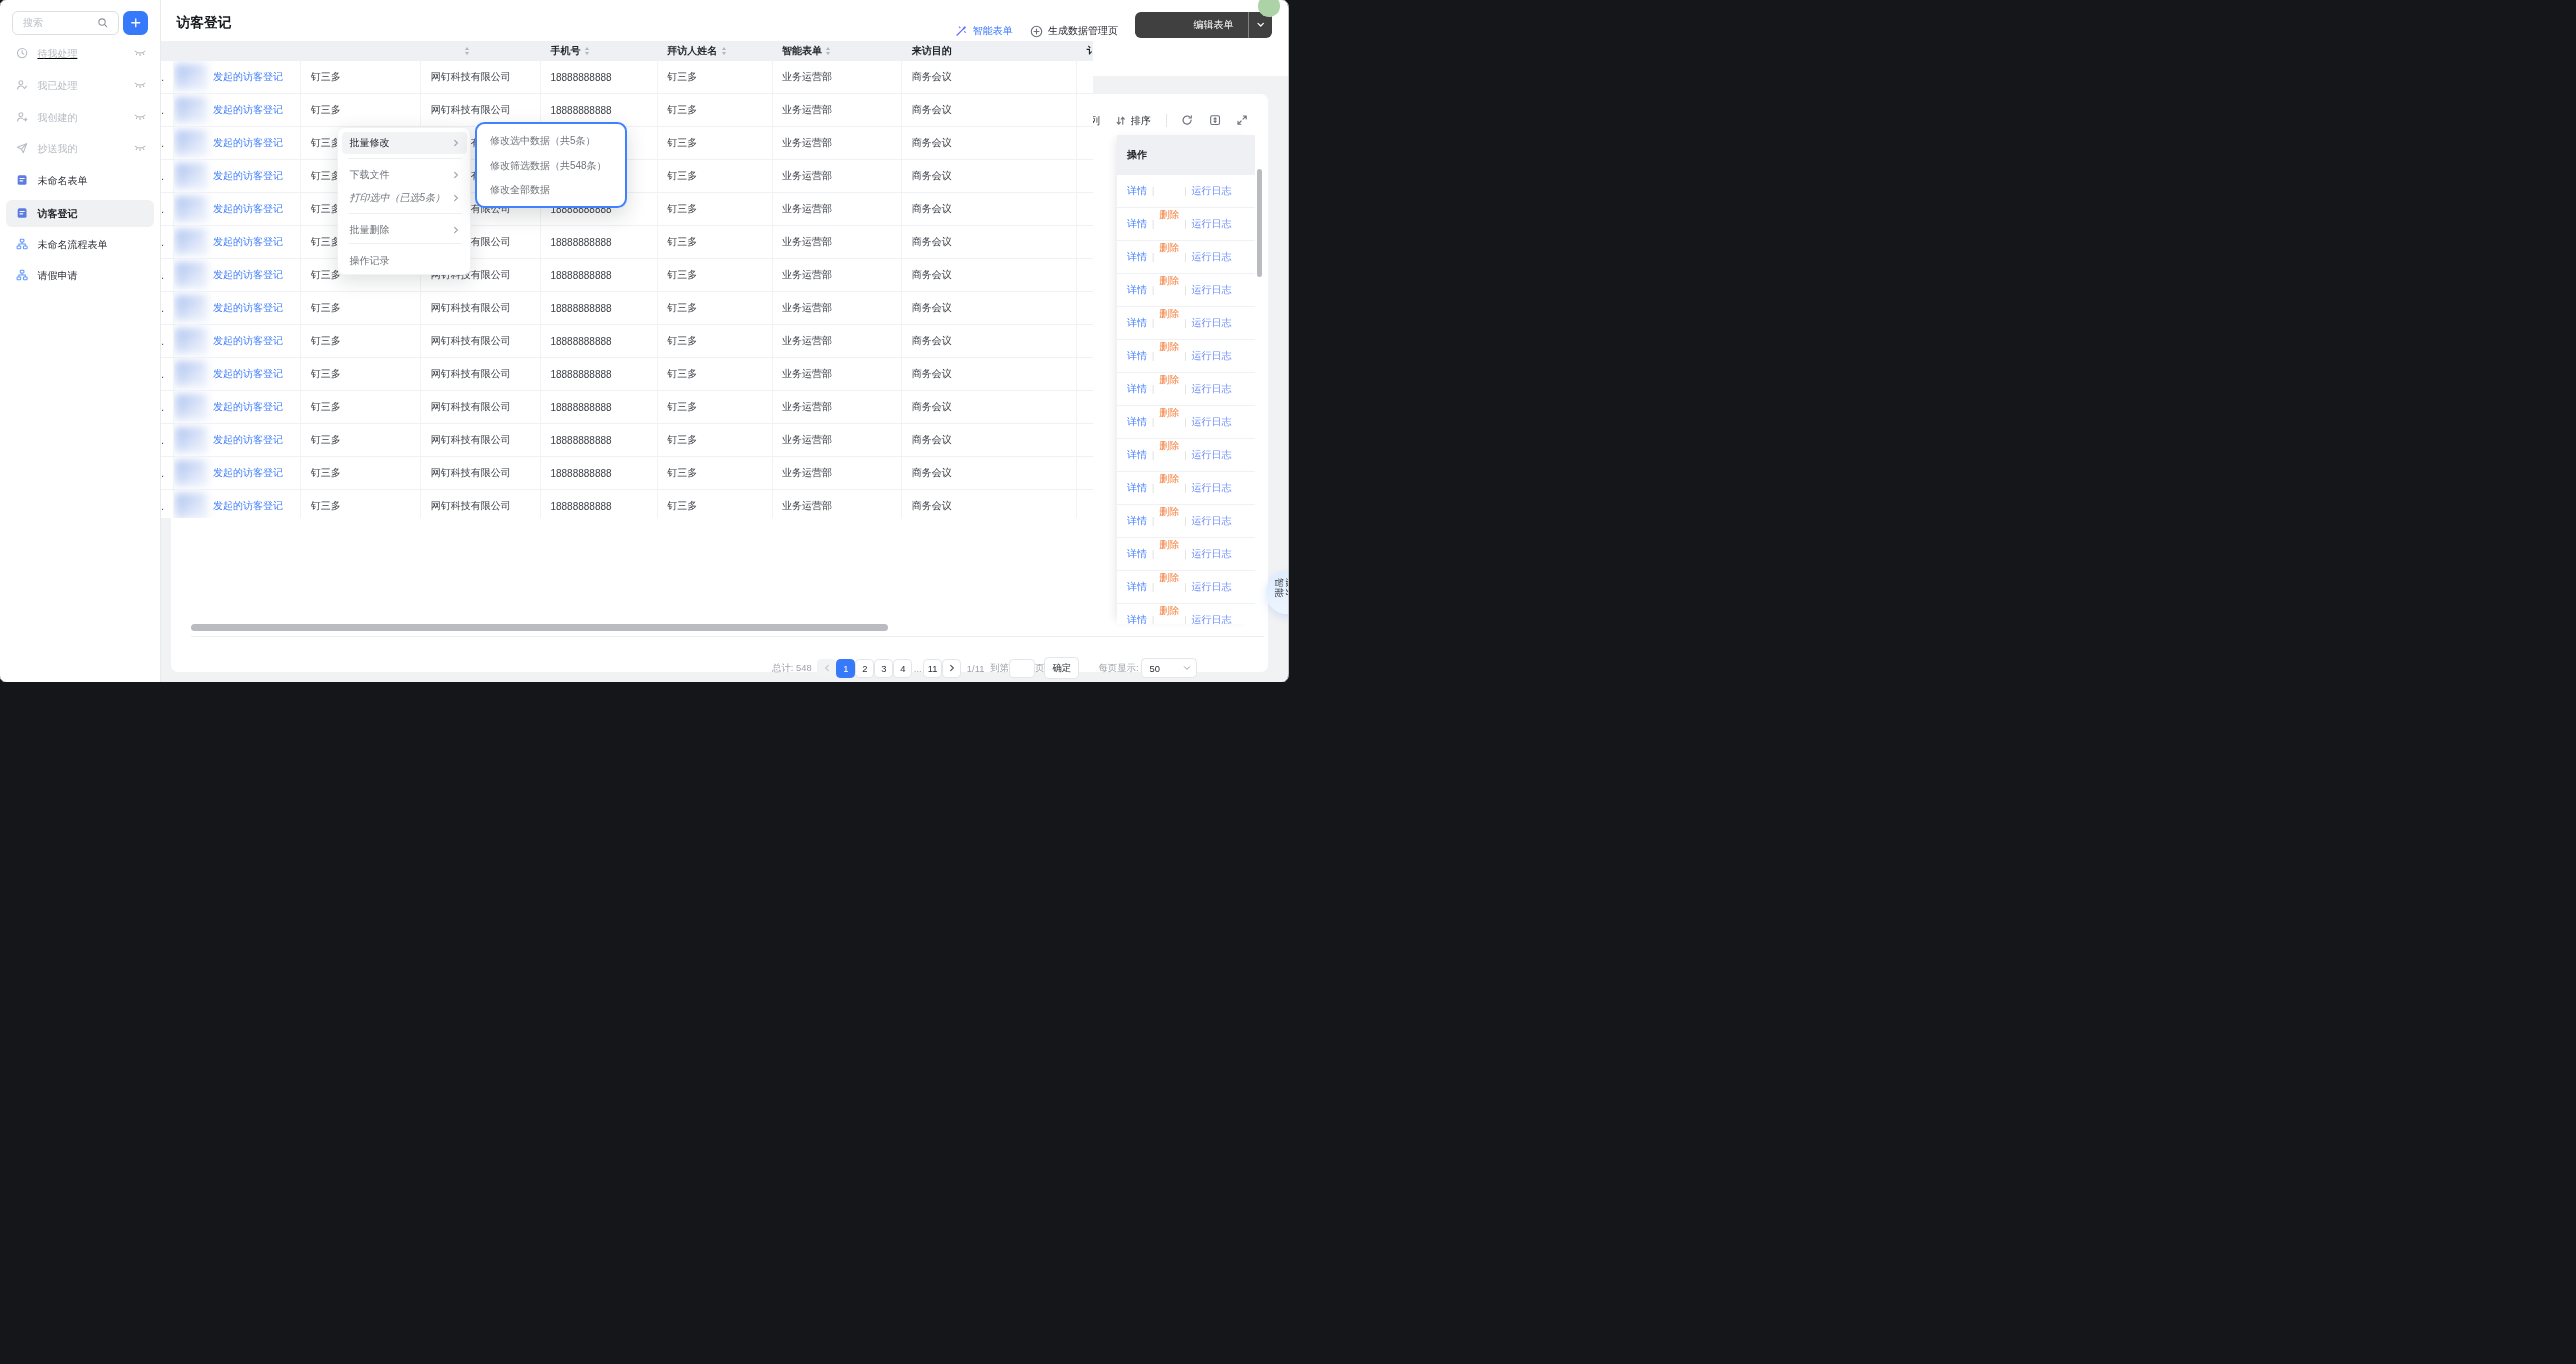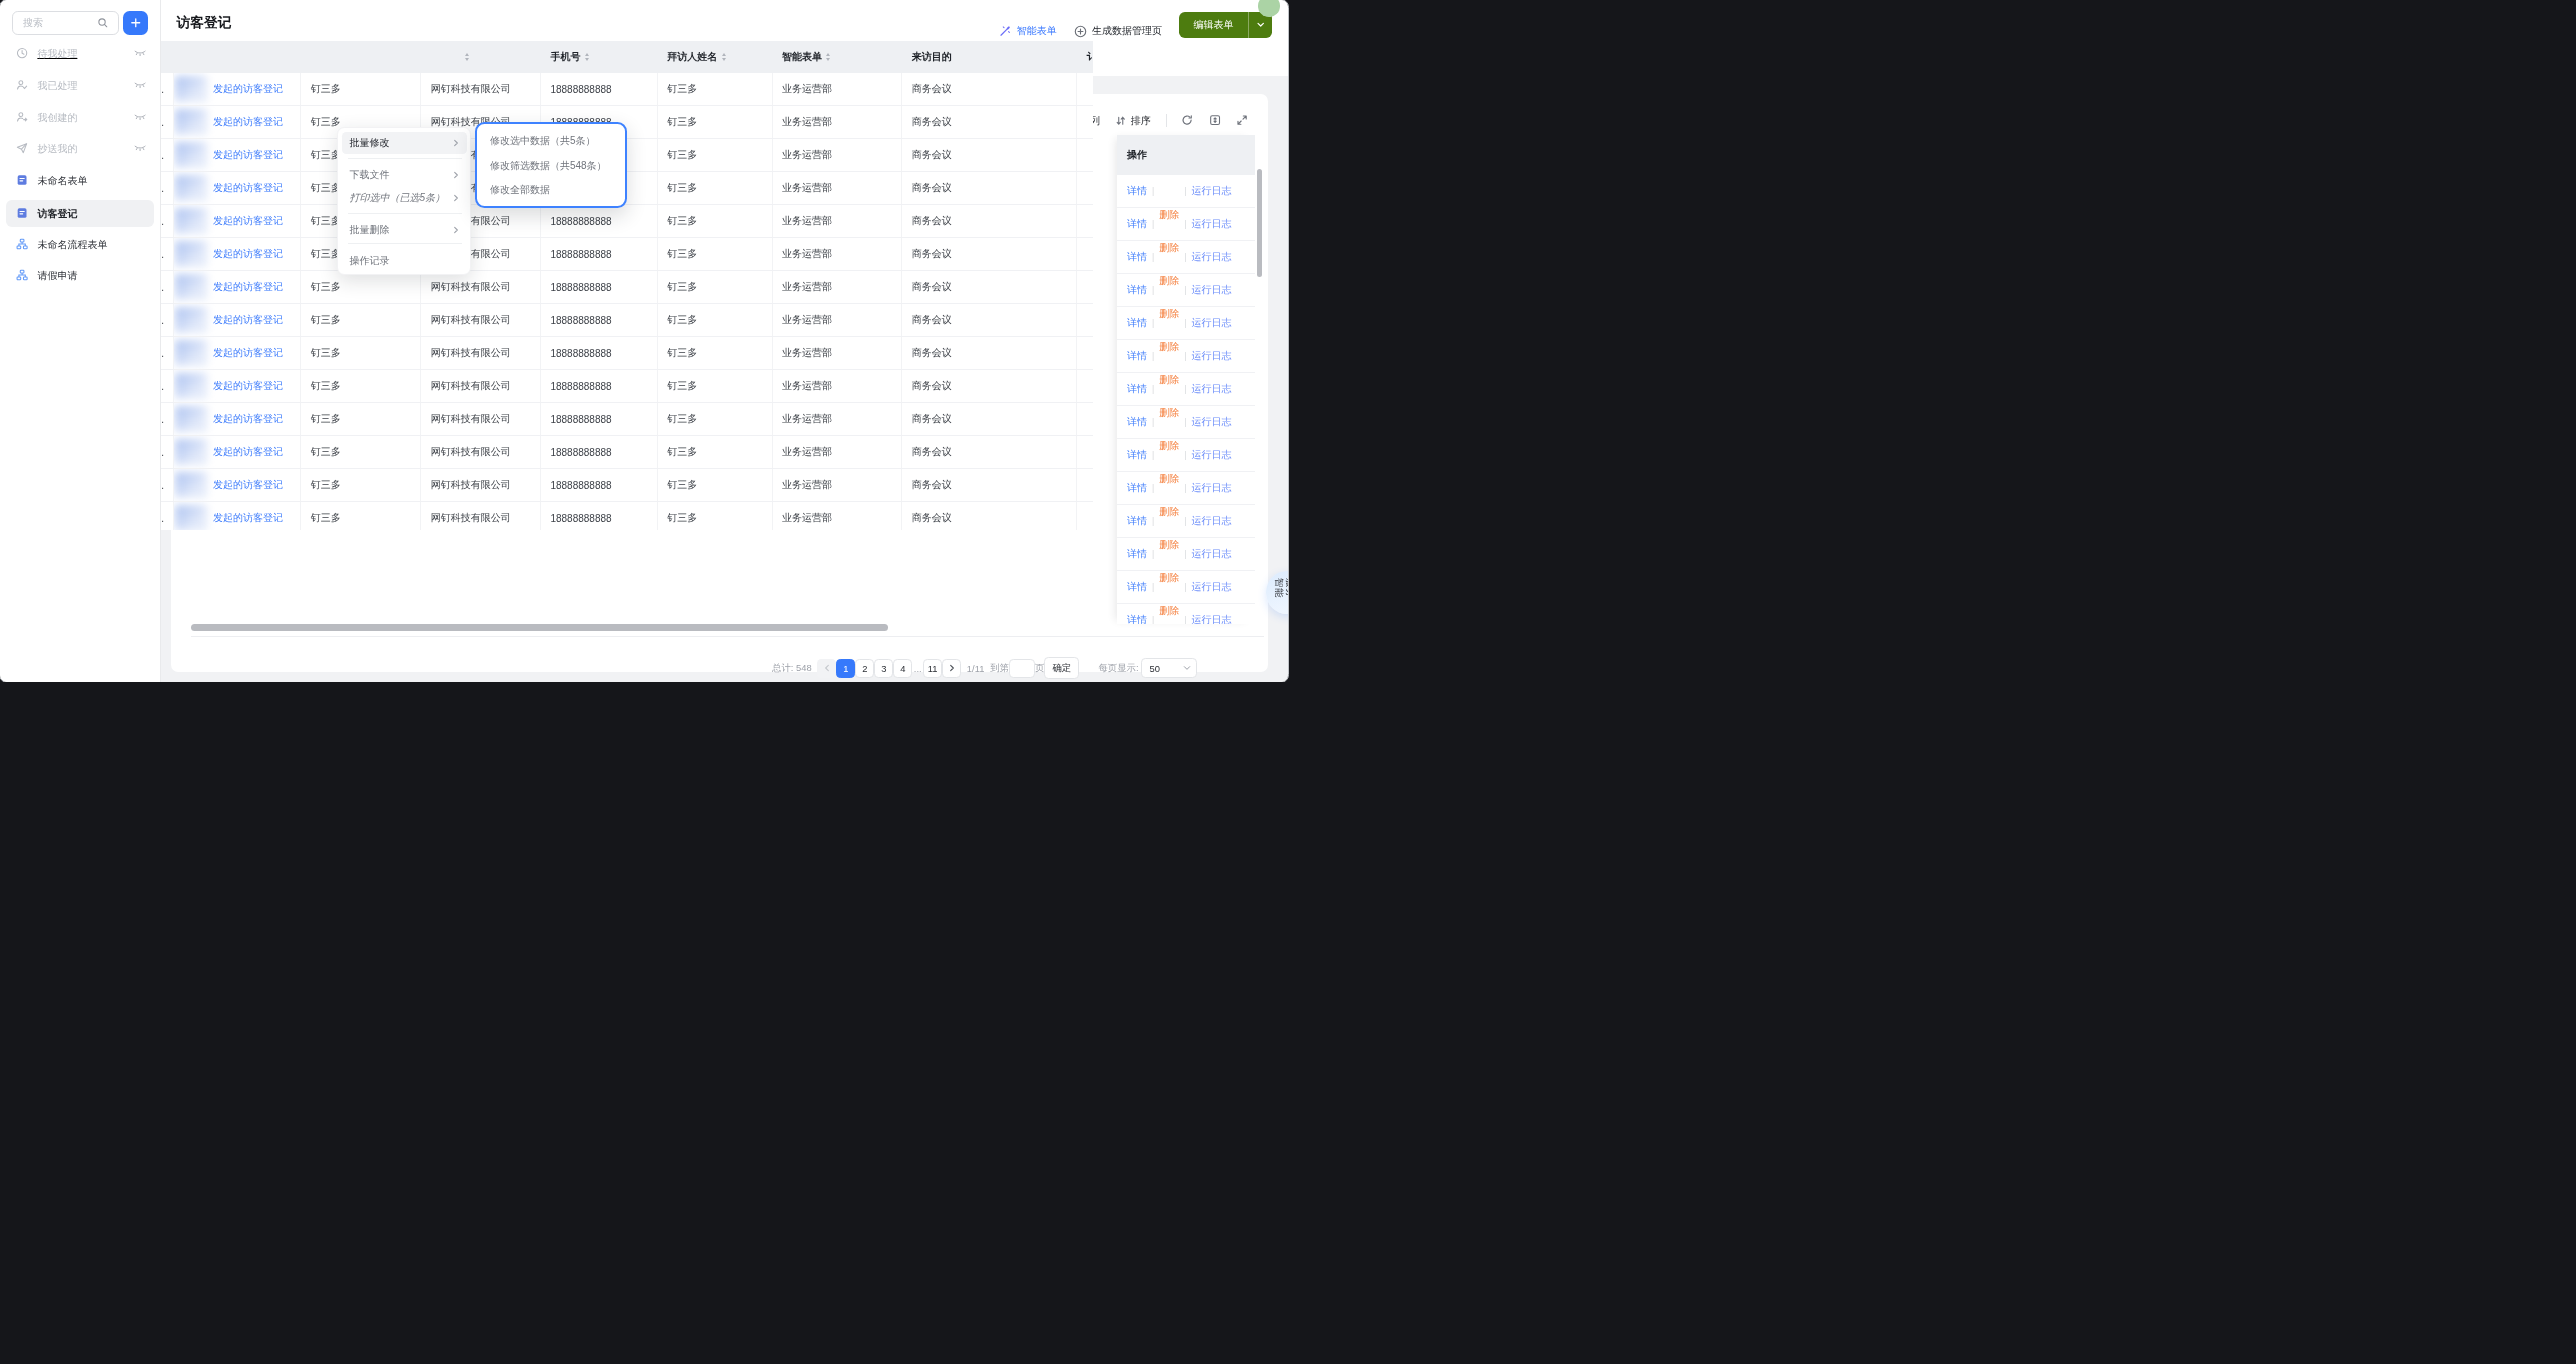--- a/index.html
+++ b/index.html
@@ -24,39 +24,39 @@
   
   .topbar{position:absolute;left:160px;top:0;width:1128px;height:76px;background:#fff;}
   .page-title{position:absolute;left:16.6px;top:14.4px;font-size:13.7px;font-weight:bold;color:#17191d;}
   .tabs{position:absolute;left:16.6px;top:45px;display:flex;gap:21.6px;}
   .tab{font-size:10.4px;color:#585c64;padding-bottom:10px;position:relative;cursor:pointer;}
   .tab.active{color:#17191d;font-weight:bold;}
   .tab.active::after{content:"";position:absolute;left:50%;transform:translateX(-50%);bottom:0;width:23px;height:2.5px;border-radius:1.4px;background:#3679fb;}
   .top-actions{position:absolute;right:16px;top:12.2px;display:flex;align-items:flex-end;gap:17.3px;}
   .ta-item{display:flex;align-items:center;gap:5px;font-size:10px;color:#1f2329;cursor:pointer;}
   .ta-item.blue span{color:#3877ff;}
-  .edit-split{display:flex;height:26px;background:#4d7c0f;border-radius:5.8px;overflow:hidden;cursor:pointer;}
+  .edit-split{display:flex;height:26px;background:#404040;border-radius:5.8px;overflow:hidden;cursor:pointer;padding-left:44px;}
   .edit-split .lab{display:flex;align-items:center;padding:0 14.4px;color:#fff;font-size:10px;}
   .edit-split .caret{display:flex;align-items:center;justify-content:center;width:23px;border-left:0.7px solid rgba(255,255,255,.35);}
   .avatar-dot{position:absolute;left:1258px;top:-5px;width:21.6px;height:21.6px;border-radius:50%;background:#abd3a5;z-index:40;}
   
   .content-bg{position:absolute;left:160px;top:76px;width:1128px;height:607px;background:#f1f2f4;}
   .card{position:absolute;left:171px;top:94px;width:1097px;height:578px;background:#fff;border-radius:7.2px;}
   
   .tb-left{position:absolute;left:19px;top:5px;display:flex;align-items:center;gap:16px;height:43px;}
   .btn-add{display:flex;align-items:center;gap:4.3px;background:#3679fb;color:#fff;font-size:10px;height:23px;padding:0 9.4px;border-radius:5.8px;cursor:pointer;}
   .tb-item{display:flex;align-items:center;gap:4.3px;font-size:10px;color:#24272d;cursor:pointer;}
   .tb-right{position:absolute;right:20px;top:5px;display:flex;align-items:center;gap:15px;height:43px;}
   .pill{display:flex;align-items:center;gap:3.6px;background:#eceef1;border-radius:4.3px;height:20px;padding:0 6.5px;cursor:pointer;}
   .pill span{color:#3679fb;font-size:10px;}
   .vdiv{width:0.7px;height:13px;background:#e3e5e8;}
   .icon-btn{display:flex;align-items:center;cursor:pointer;}
   
   .tbl{position:absolute;left:20px;top:41px;width:1073px;}
-  .thead{display:flex;height:32px;background:#eef0f3;align-items:center;}
+  .thead{display:flex;height:20px;background:#eef0f3;align-items:center;}
   .th{box-sizing:border-box;padding-left:9.4px;font-size:10px;font-weight:bold;color:#1f2329;display:flex;align-items:center;gap:4.3px;overflow:hidden;white-space:nowrap;}
   .tbody{height:457px;overflow:hidden;}
   .tr{display:flex;height:33px;box-sizing:border-box;border-bottom:0.7px solid #f0f1f4;align-items:center;background:#fff;}
   .td{box-sizing:border-box;height:100%;display:flex;align-items:center;padding-left:9.4px;font-size:10px;color:#3c4047;
       border-right:0.7px solid #f2f3f5;overflow:hidden;white-space:nowrap;}
   .c1{width:34px;justify-content:center;padding-left:0!important;}
   .c2{width:120px;}.c3{width:128px;}.c4{width:120px;}.c5{width:120px;}
   .c6{width:117px;}.c7{width:115px;}.c8{width:130px;}.c9{width:175px;}.c10{width:16px;border-right:0!important;}
   .td.c1{border-right:0.7px solid #f2f3f5;}
   .td.c3{padding-left:1.4px;}

